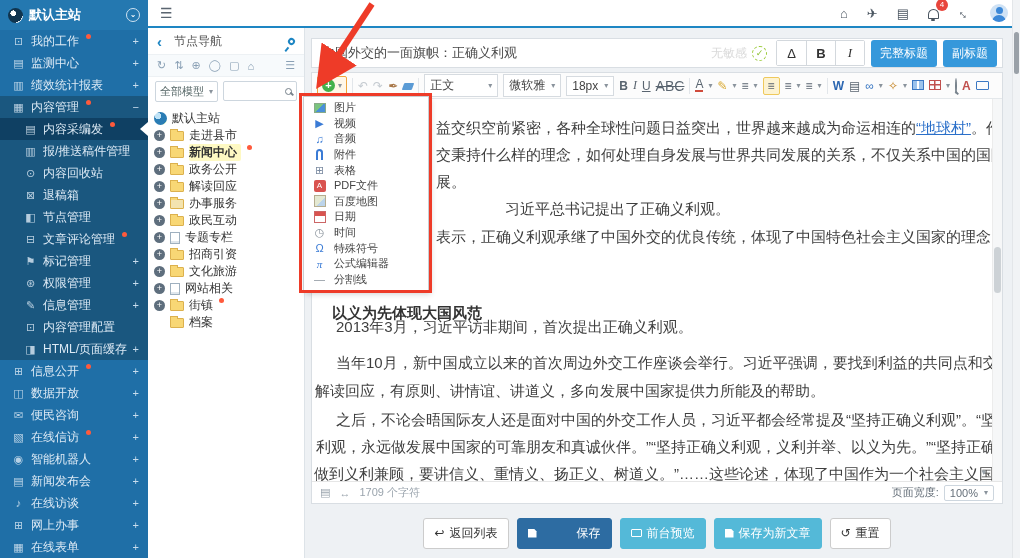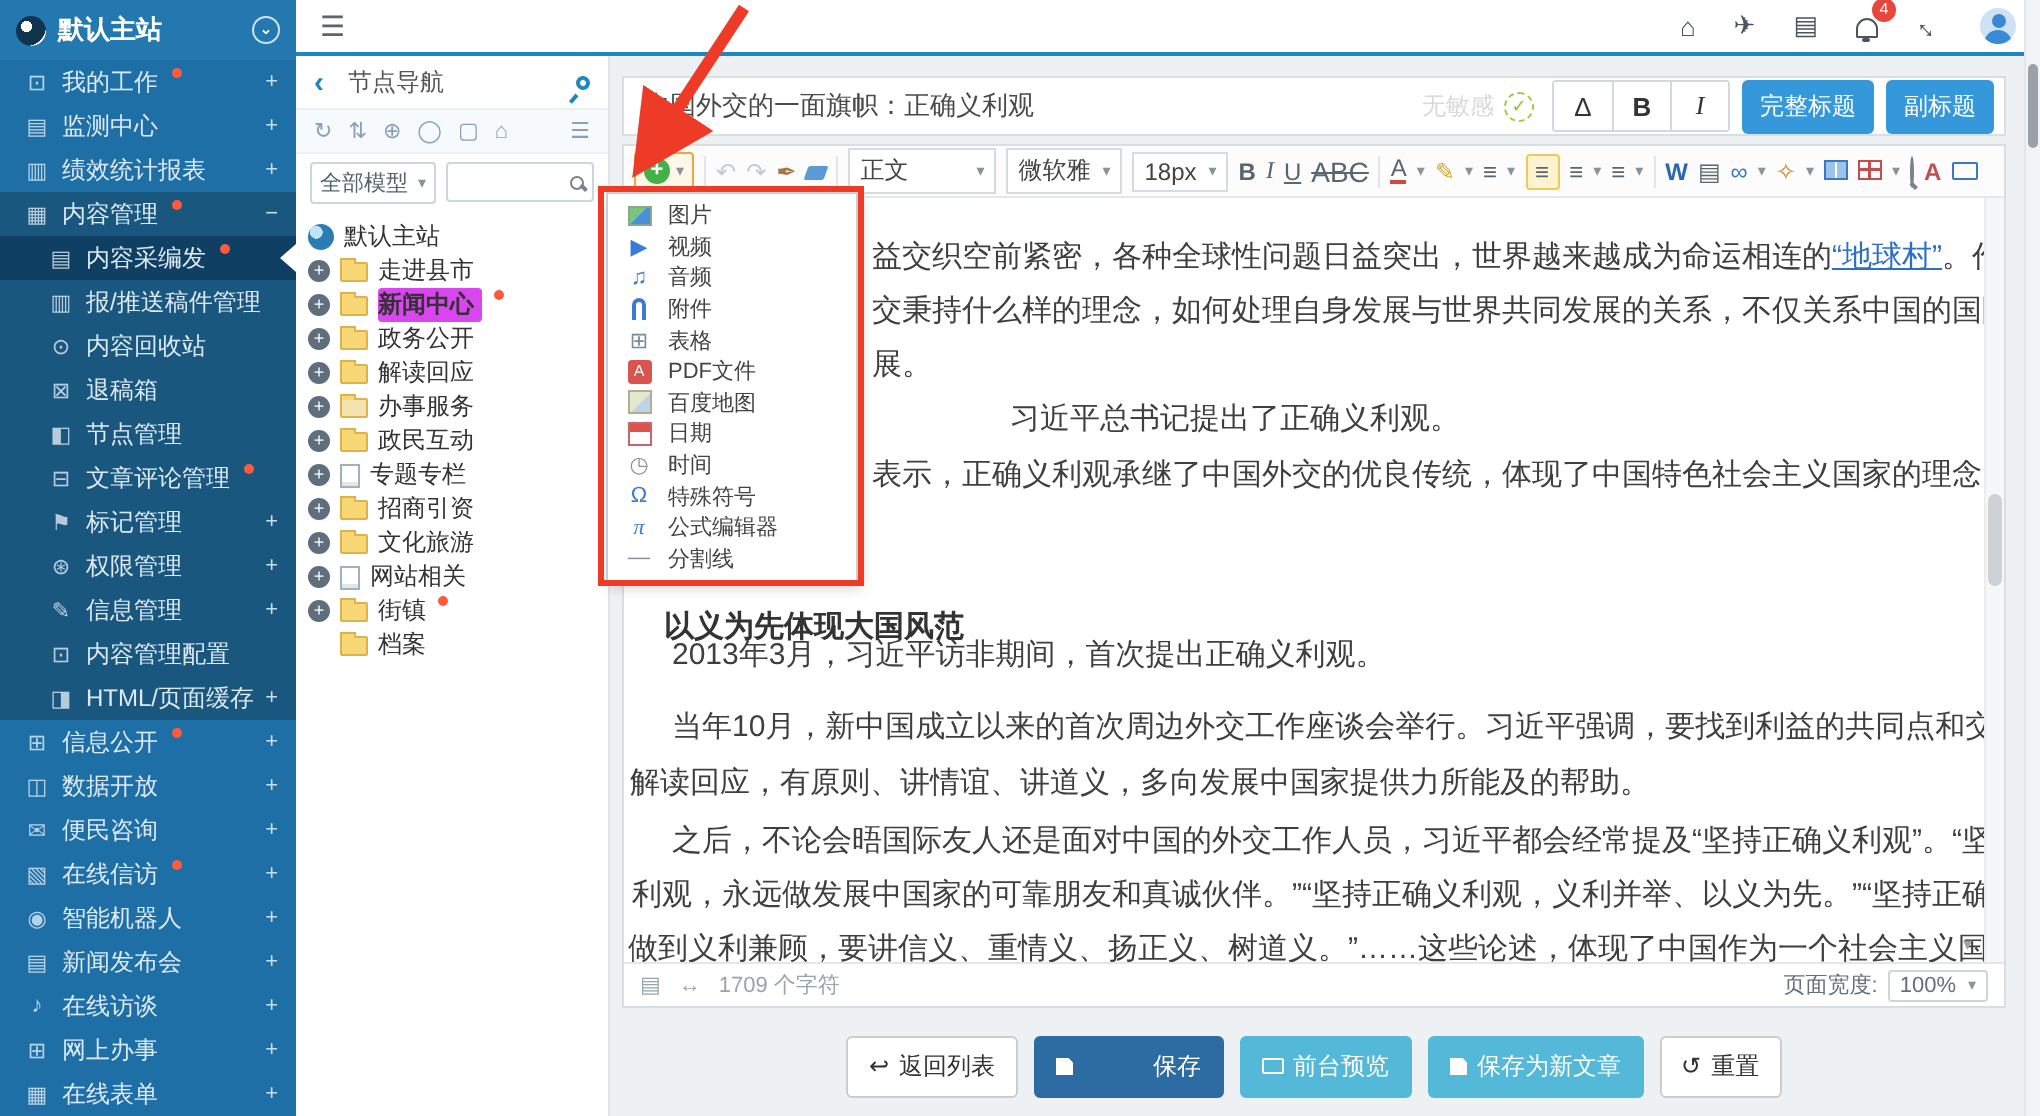--- a/index.html
+++ b/index.html
@@ -51,21 +51,21 @@
   .mag { width:7px; height:7px; border:1.5px solid #77828c; border-radius:50%; position:relative; }
   .mag::after { content:""; position:absolute; width:4px; height:1.5px; background:#77828c; transform:rotate(45deg); right:-3px; bottom:-1px; }
   .tree { padding:5px 4px 0 6px; font-size:12px; color:#333; }
   .tnode { display:flex; align-items:center; gap:5px; height:17px; cursor:pointer; white-space:nowrap; }
   .expander { width:11px; height:11px; border-radius:50%; background:#5e6e7d; color:#fff; font-size:9px; line-height:10px; text-align:center; flex:none; }
   .folder { width:14px; height:10px; background:#f8d775; border:1px solid #dcb14e; border-radius:1px; position:relative; flex:none; }
   .folder::before { content:""; position:absolute; top:-3px; left:-1px; width:6px; height:2px; background:#f8d775; border:1px solid #dcb14e; border-bottom:none; }
   .folder.open { background:#f3e3b0; }
   .docic { width:10px; height:12px; background:#fff; border:1px solid #9fb0bf; flex:none; box-shadow:inset 0 -2px 0 #dfe6ec; }
   .globe2 { width:13px; height:13px; border-radius:50%; background:radial-gradient(circle at 32% 32%, #bfe3f7 0 25%, #2a7cb4 26% 75%, #6db86f 76%); flex:none; }
-  .tsel { background:#d946ef; font-weight:bold; border-radius:2px; padding-right:4px; }
+  .tsel { background:#fef9c3; font-weight:bold; border-radius:2px; padding-right:4px; }
   .indent1 { margin-left:16px; }
 
   
   .main { position:absolute; left:305px; top:28px; width:707px; height:530px; }
   .title-card { position:absolute; left:6px; top:10px; right:9px; height:30px; background:#fff; border:1px solid #d9dee3; display:flex; align-items:center; padding:0 5px 0 10px; }
   .title-input { flex:1; border:none; outline:none; font-size:13px; color:#4a4a4a; font-family:inherit; background:transparent; min-width:0; }
   .faint { color:#d9d9d9; font-size:12px; white-space:nowrap; }
   .gcheck { width:15px; height:15px; border:1px dashed #9ccb3b; border-radius:50%; color:#8bbf2e; font-size:9px; display:flex; align-items:center; justify-content:center; margin:0 9px 0 5px; flex:none; }
   .tgroup { display:flex; border:1px solid #d3d8dd; border-radius:2px; flex:none; }
   .tbtn { width:29px; height:24px; display:flex; align-items:center; justify-content:center; border-left:1px solid #d3d8dd; font-size:13px; color:#333; background:#fff; cursor:pointer; }

